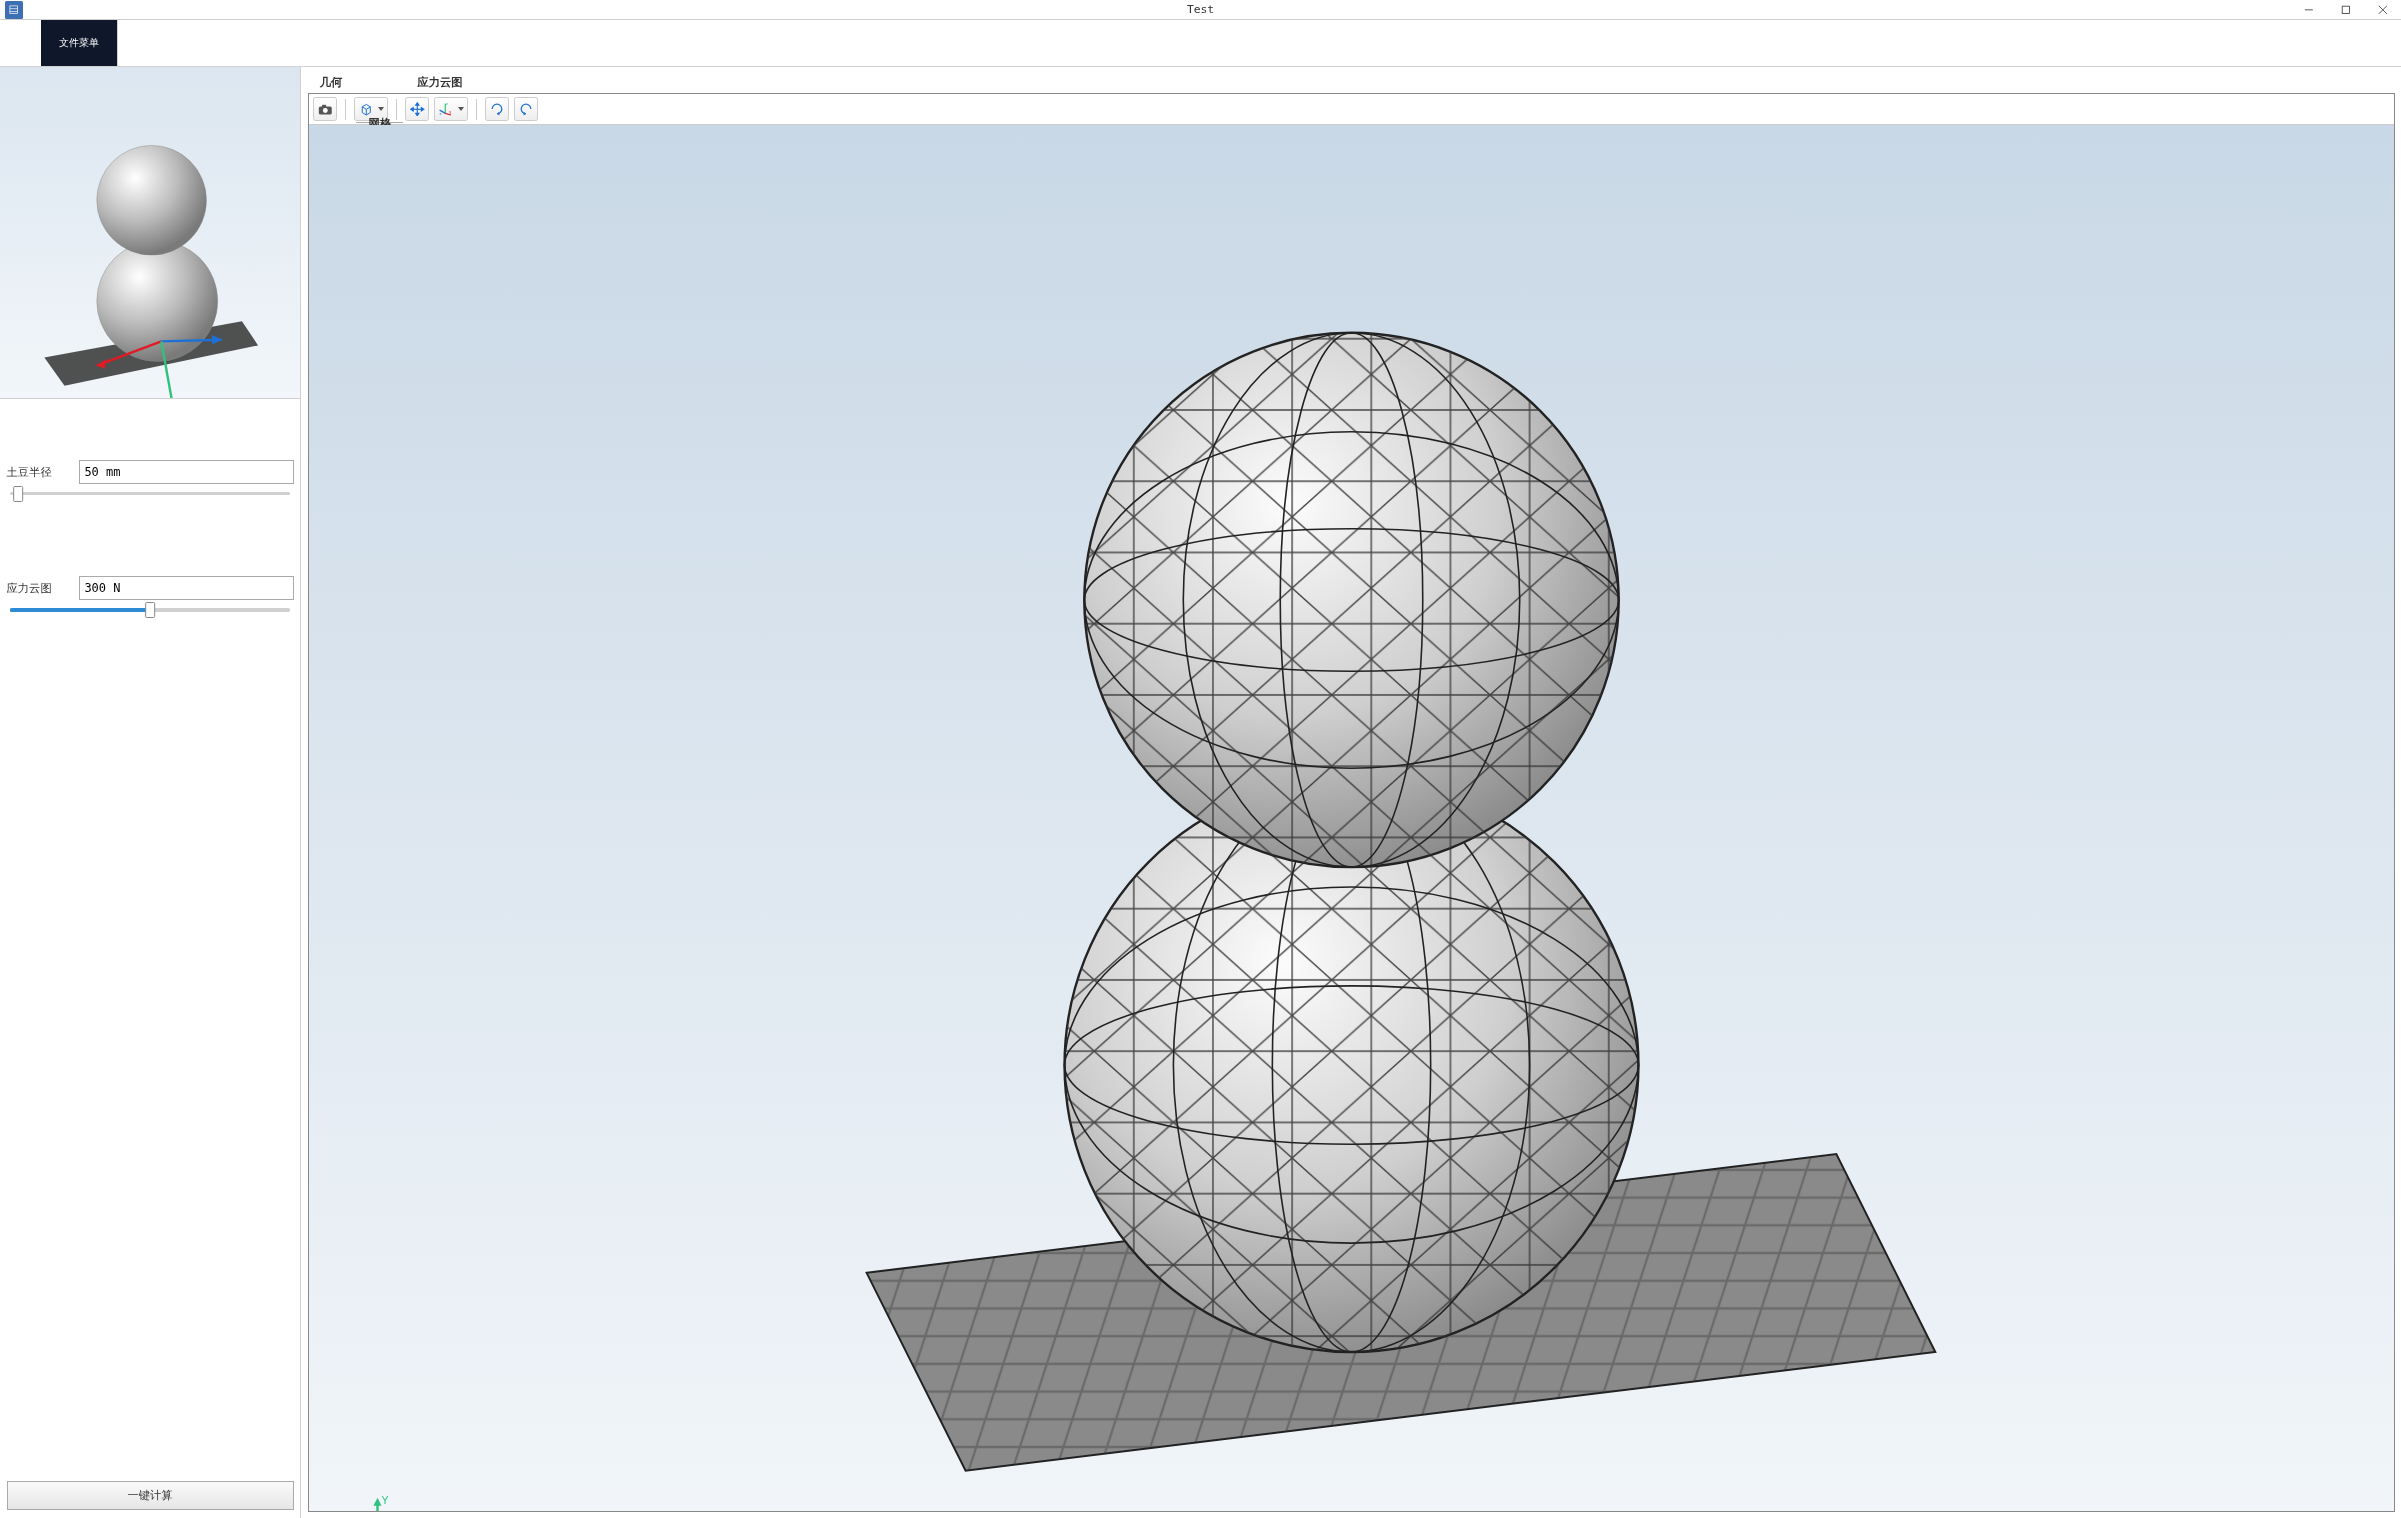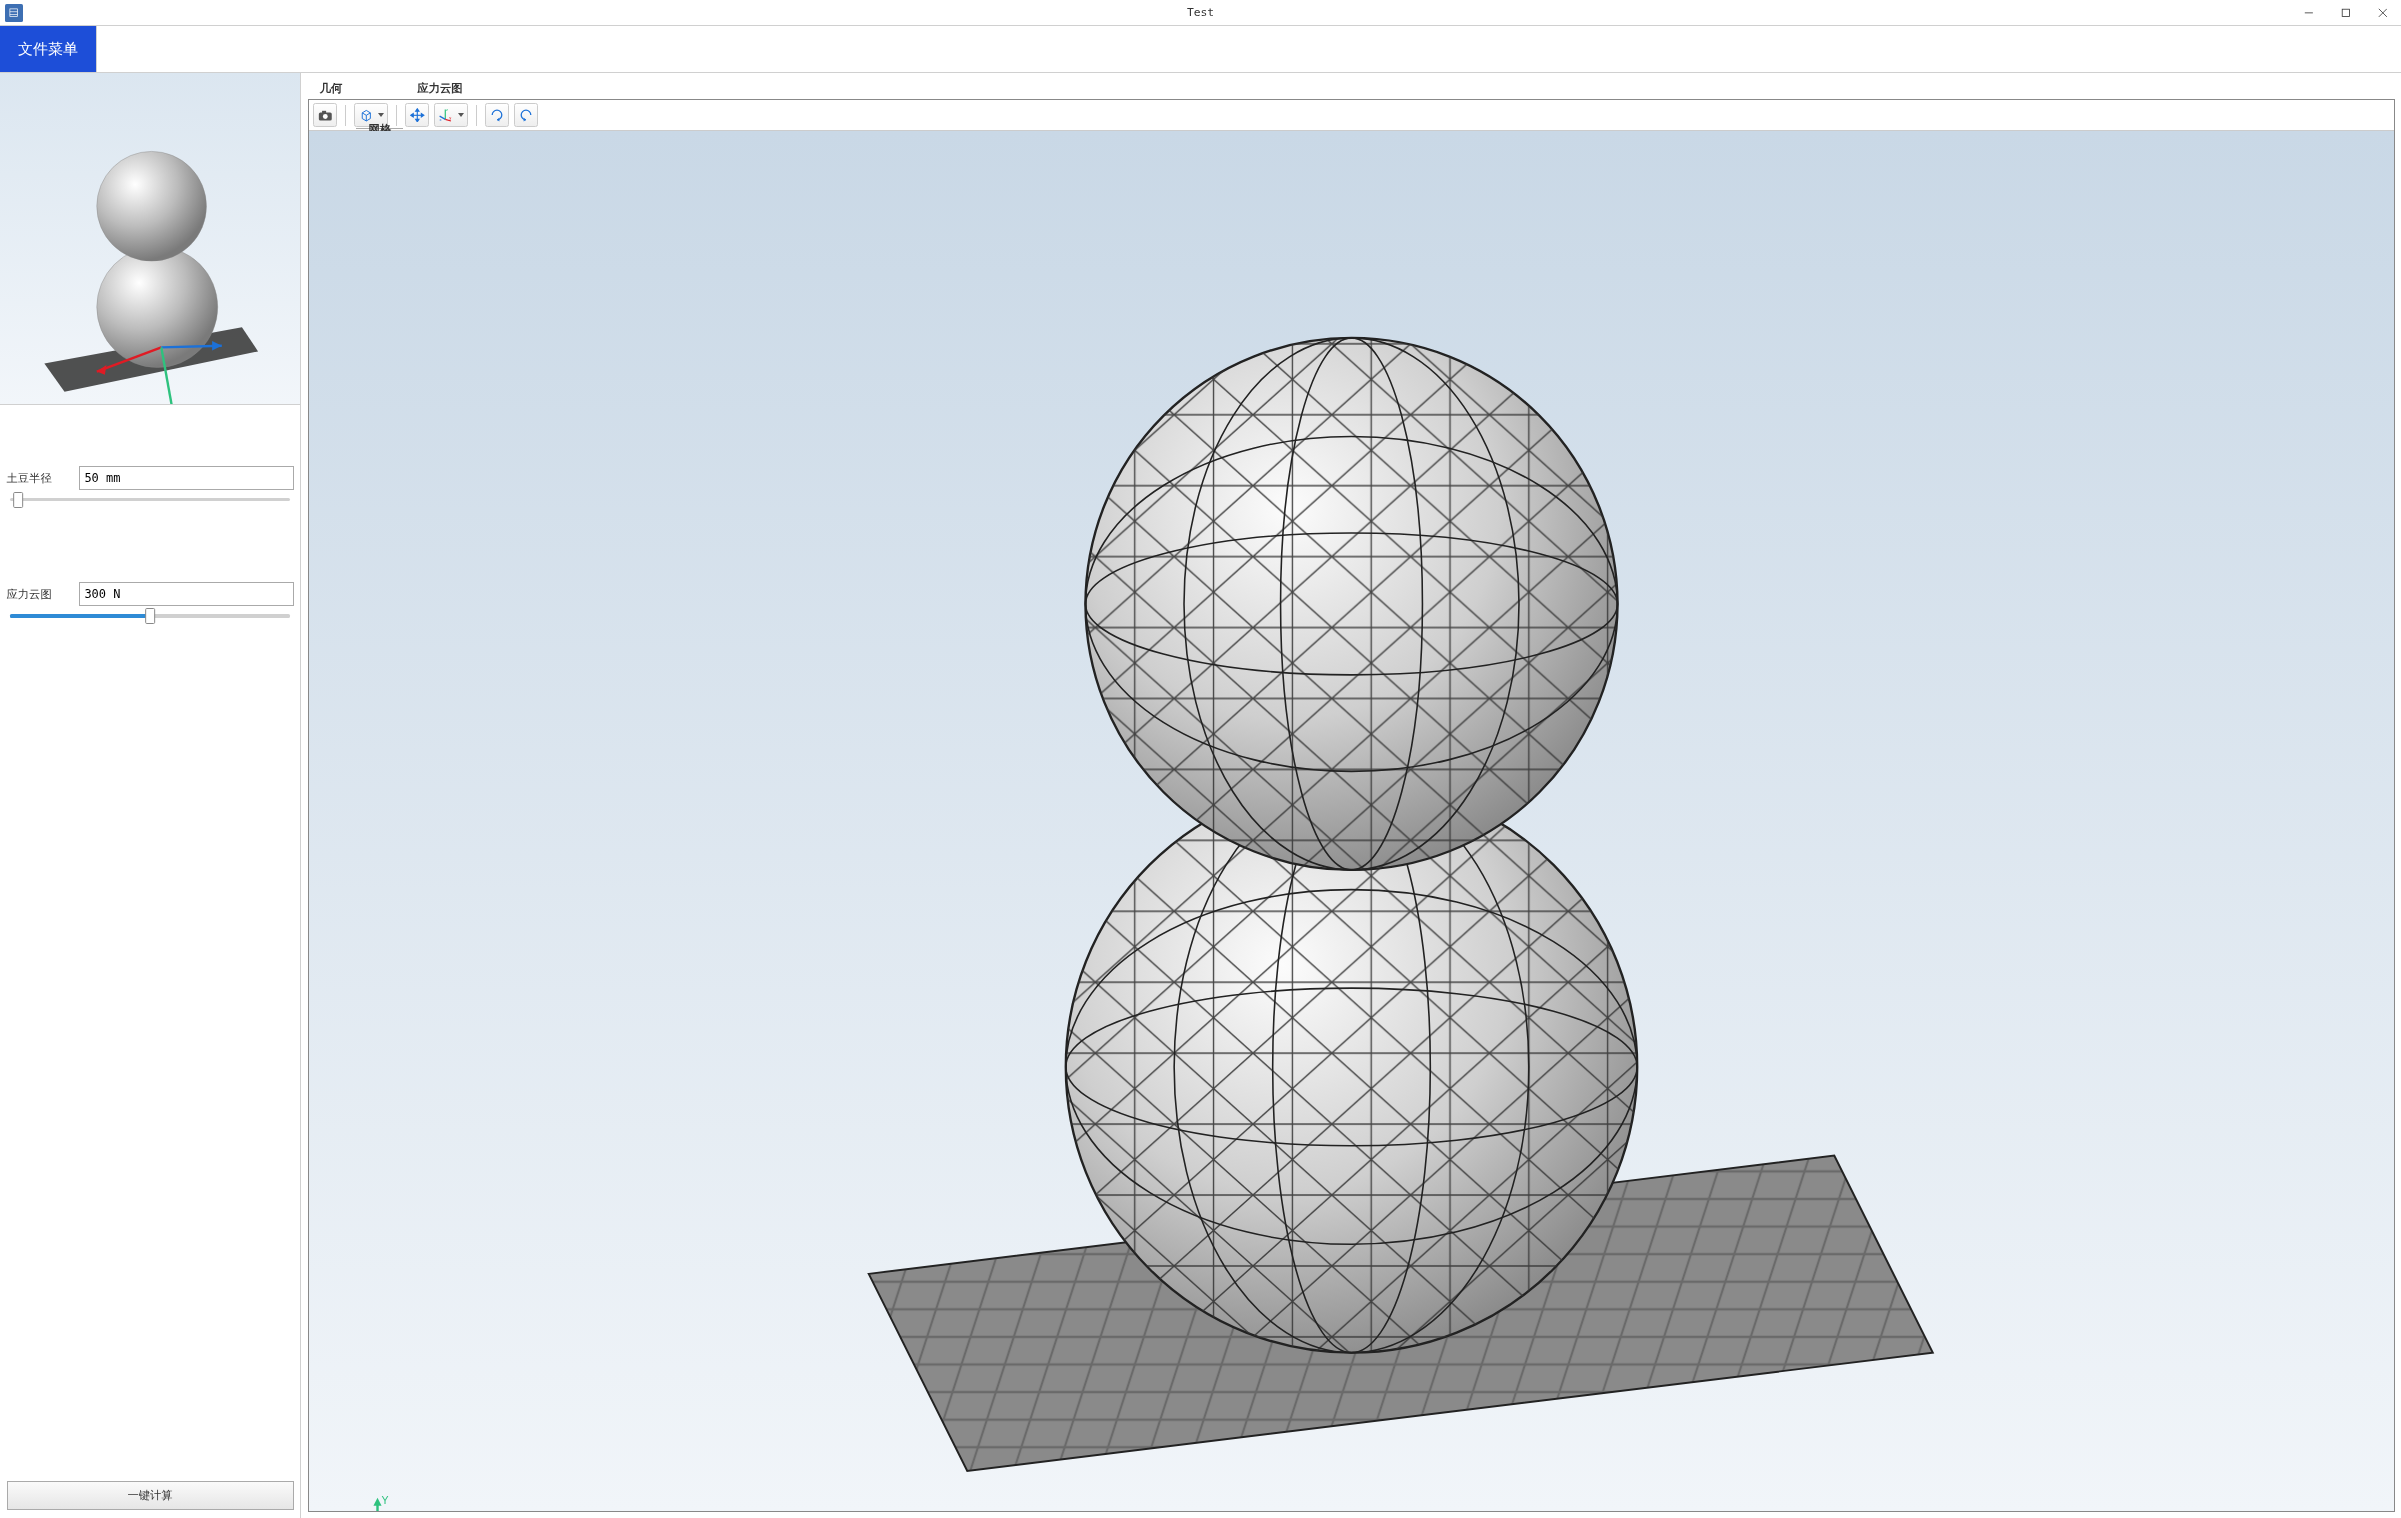--- a/index.html
+++ b/index.html
@@ -1,21 +1,21 @@
 <!DOCTYPE html>
 <html><head>
 <meta charset="utf-8">
 <style>
   * { box-sizing: border-box; margin: 0; padding: 0; }
   html, body { width: 100%; height: 100%; font-family: "Microsoft YaHei", sans-serif; font-size: 10.5px; color: #333; }
   body { background: #f0f0f0; display: flex; flex-direction: column; }
 
   
   .title-bar {
-    height: 26px; background: #fff; border-bottom: 0.8px solid #d0d0d0;
+    height: 20px; background: #fff; border-bottom: 0.8px solid #d0d0d0;
     display: flex; align-items: center; position: relative;
   }
   .title-bar .app-icon {
     width: 18px; height: 18px; margin-left: 4.9px; background: #3d6fb3;
     display: flex; align-items: center; justify-content: center; border-radius: 1.6px;
   }
   .title-bar .app-icon svg { width: 11.3px; height: 11.3px; }
   .title-bar .title-text {
     position: absolute; left: 50%; transform: translateX(-50%);
     font-family: "SimSun", monospace; font-size: 11.3px;
@@ -24,22 +24,22 @@
     margin-left: auto; display: flex; height: 100%;
   }
   .title-bar .win-btn {
     width: 37px; display: flex; align-items: center; justify-content: center;
     font-size: 11.3px; color: #333;
   }
 
   
   .menu-bar { height: 47px; background: #fff; border-bottom: 0.8px solid #d0d0d0; display: flex; }
   .menu-btn {
-    background: #1d4ed8; color: #fff; padding: 0 18px; display: flex; align-items: center;
-    font-size: 15px; border-right: 0.8px solid #d0d0d0;
+    background: #0f172a; color: #fff; padding: 0 18px; display: flex; align-items: center;
+    font-size: 10px; border-right: 0.8px solid #d0d0d0; margin-left: 41px;
   }
 
   
   .main {
     flex: 1; display: flex; background: #fff; overflow: hidden;
   }
 
   
   .left-panel {
     width: 301px; border-right: 0.8px solid #d0d0d0; display: flex; flex-direction: column;

